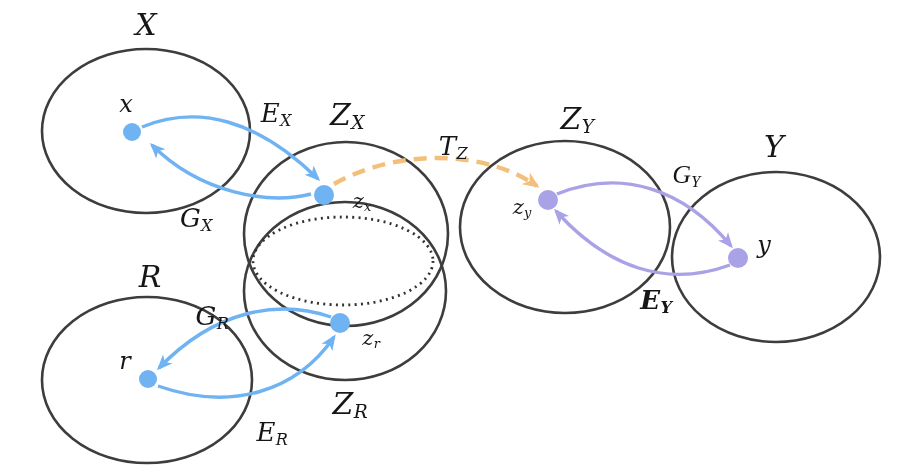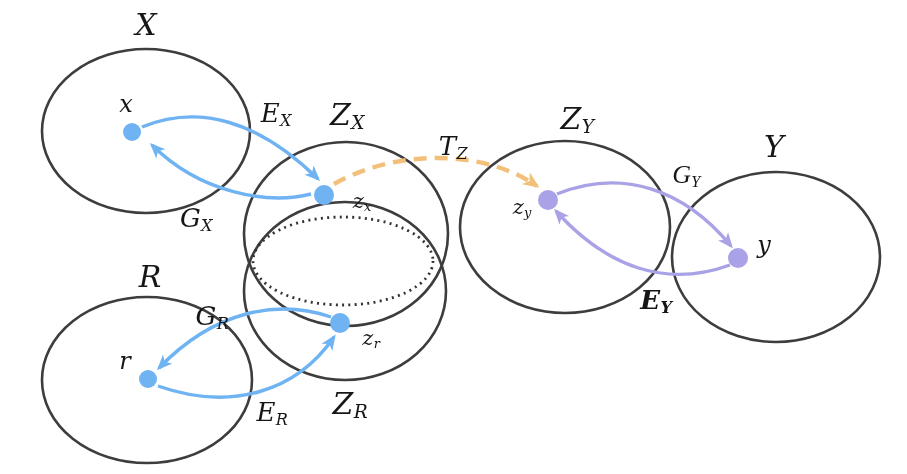--- a/index.html
+++ b/index.html
@@ -83,21 +83,21 @@
   <div class="lbl set" style="left:146px; top:25px;"><span>X</span><sub></sub></div>
   <div class="lbl set" style="left:150px; top:277px;"><span>R</span><sub></sub></div>
   <div class="lbl set" style="left:347px; top:115px;"><span>Z</span><sub>X</sub></div>
   <div class="lbl set" style="left:350px; top:404px;"><span>Z</span><sub>R</sub></div>
   <div class="lbl set" style="left:577px; top:119px;"><span>Z</span><sub>Y</sub></div>
   <div class="lbl set" style="left:774px; top:147px;"><span>Y</span><sub></sub></div>
 
   <div class="lbl map" style="left:276px; top:113px;"><span>E</span><sub>X</sub></div>
   <div class="lbl map" style="left:196px; top:218px;"><span>G</span><sub>X</sub></div>
   <div class="lbl map" style="left:212px; top:296px;margin-top:20px;"><span>G</span><sub>R</sub></div>
-  <div class="lbl map" style="left:272px; top:412px;"><span>E</span><sub>R</sub></div>
+  <div class="lbl map" style="left:272px; top:432px;"><span>E</span><sub>R</sub></div>
   <div class="lbl map" style="left:453px; top:146px;"><span>T</span><sub>Z</sub></div>
   <div class="lbl map" style="left:686px; top:175px;font-family:Liberation Serif, serif;"><span>G</span><sub>Y</sub></div>
   <div class="lbl map" style="left:656px; top:300px;font-weight:bold;"><span>E</span><sub>Y</sub></div>
 
   <div class="lbl pt" style="left:126px; top:104px;"><span>x</span><sub></sub></div>
   <div class="lbl pt" style="left:125px; top:361px;"><span>r</span><sub></sub></div>
   <div class="lbl ptz" style="left:362px; top:201px;"><span>z</span><sub>x</sub></div>
   <div class="lbl ptz" style="left:371px; top:338px;"><span>z</span><sub>r</sub></div>
   <div class="lbl ptz" style="left:522px; top:207px;"><span>z</span><sub>y</sub></div>
   <div class="lbl pt" style="left:764px; top:245px;"><span>y</span><sub></sub></div>

